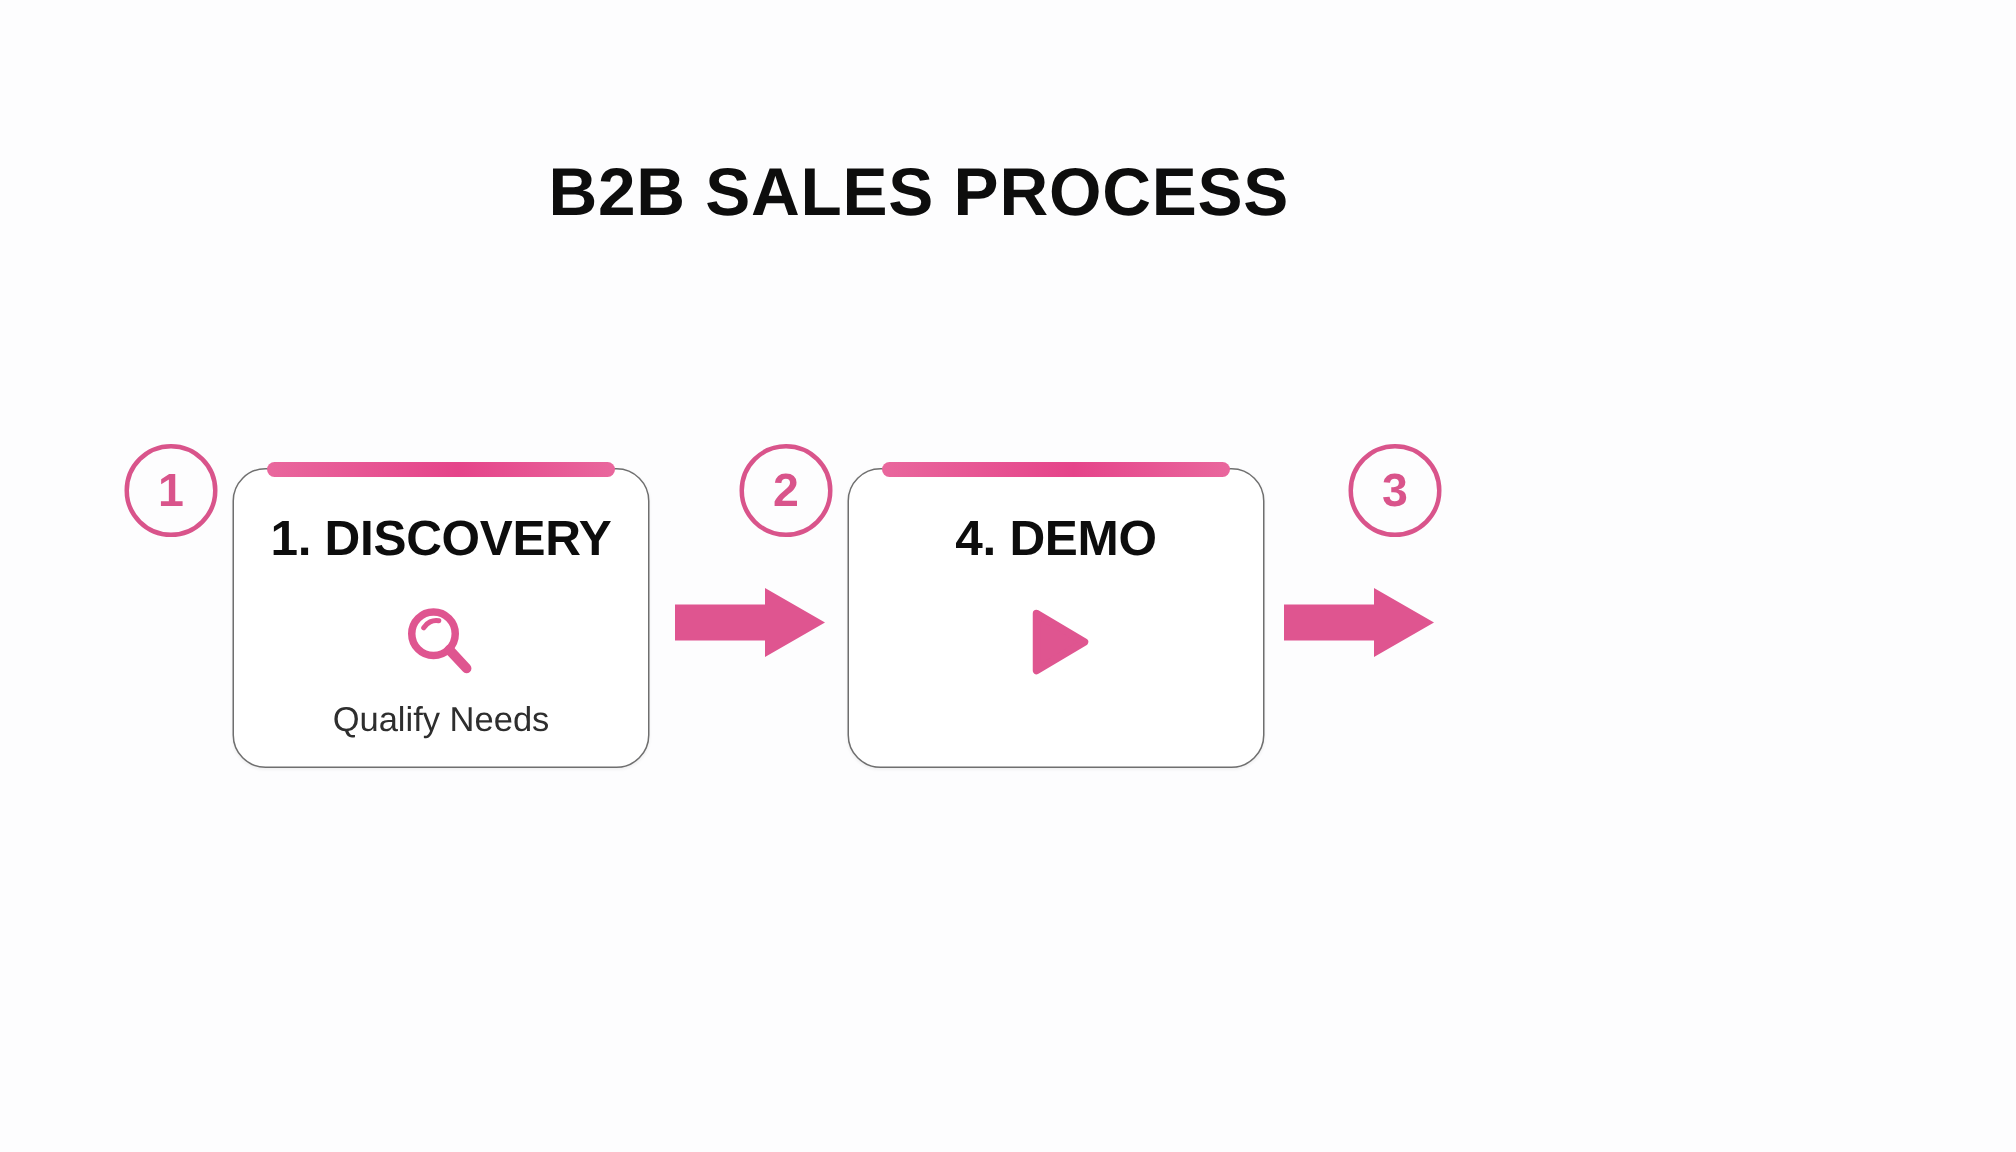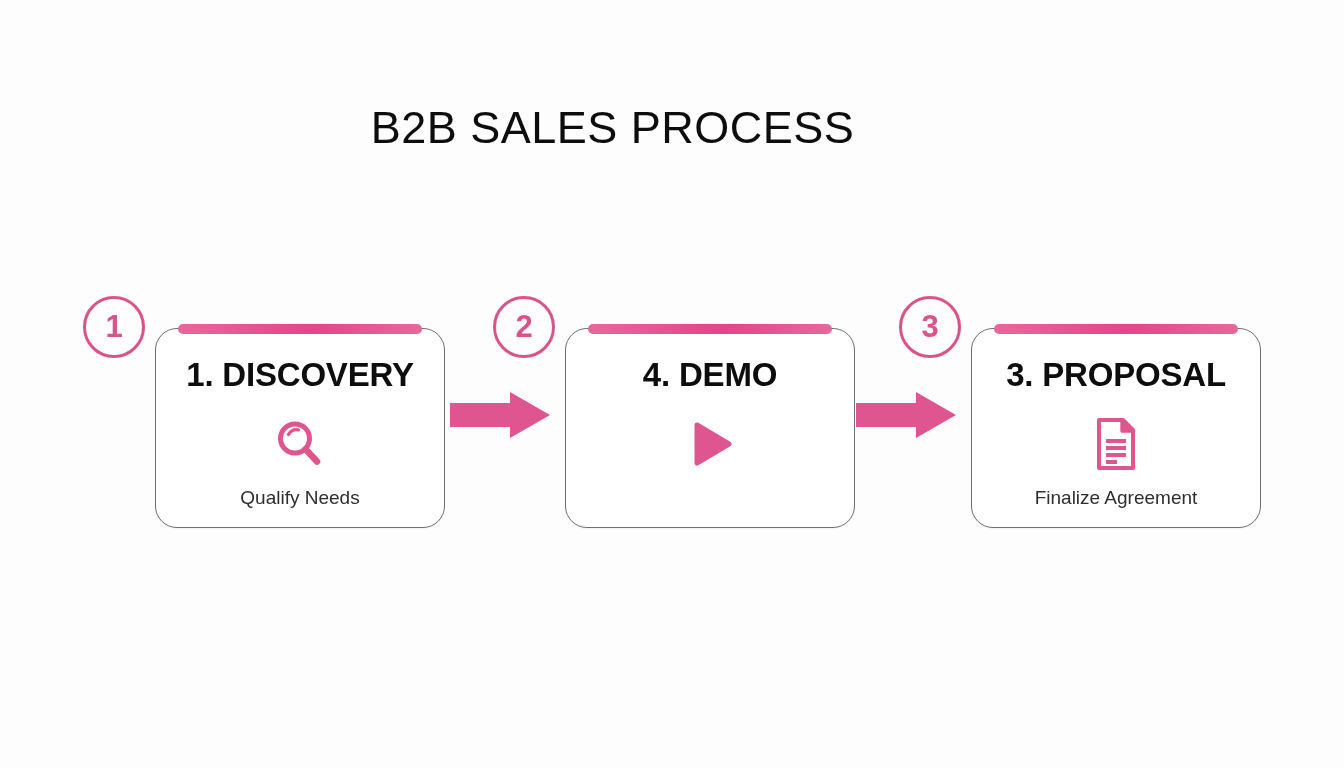--- a/index.html
+++ b/index.html
@@ -23,42 +23,41 @@
   }
 
   
   .slide-title {
     position: absolute;
     top: 103px;
     left: 0;
     width: 1225px;
     text-align: center;
     font-size: 45px;
-    font-weight: normal;
+    font-weight: bold;
     letter-spacing: 0.5px;
     color: #0d0d0d;
     line-height: 1.1;
     white-space: nowrap;
   }
 
   
   .flow-row {
     position: absolute;
     top: 296px;
     left: 0;
     width: 1344px;
     height: 230px;
   }
 
   .step {
     position: absolute;
-    top: 32px;
+    top: 16px;
     width: 278px;
     height: 200px;
-    padding-left: 12px;
   }
   .step-1 { left: 155px; }
   .step-2 { left: 565px; }
   .step-3 { left: 971px; }
 
   .card {
     position: absolute;
     inset: 0;
     background: #ffffff;
     border: 1.4px solid #6f6f6f;
@@ -100,21 +99,21 @@
     align-items: center;
     justify-content: center;
   }
 
   .card-caption {
     position: absolute;
     bottom: 18px;
     left: 0;
     width: 100%;
     text-align: center;
-    font-size: 19px;
+    font-size: 23px;
     color: #2e2e2e;
     white-space: nowrap;
   }
 
   
   .badge {
     position: absolute;
     top: 0px;
     width: 62px;
     height: 62px;
@@ -191,37 +190,20 @@
         </div>
       </div>
     </div>
 
     <div class="arrow arrow-2">
       <svg width="100" height="46" viewBox="0 0 100 46" aria-hidden="true">
         <path d="M0 11 L60 11 L60 0 L100 23 L60 46 L60 35 L0 35 Z" class="pink"></path>
       </svg>
     </div>
 
-    <div class="step step-3">
-      <div class="card">
-        <div class="accent-bar"></div>
-        <div class="card-title">3. PROPOSAL</div>
-        <div class="card-icon">
-          <svg width="60" height="60" viewBox="0 0 60 60" aria-hidden="true">
-            <path d="M13 6 H37 L47 16 V54 H13 Z" fill="none" stroke="#df5590" stroke-width="4" stroke-linejoin="round"></path>
-            <path d="M36 6 L36 17 L47 17" fill="#df5590" stroke="#df5590" stroke-width="3.4" stroke-linejoin="round"></path>
-            <line x1="20" y1="27" x2="40" y2="27" stroke="#df5590" stroke-width="4"></line>
-            <line x1="20" y1="34" x2="40" y2="34" stroke="#df5590" stroke-width="4"></line>
-            <line x1="20" y1="41" x2="40" y2="41" stroke="#df5590" stroke-width="4"></line>
-            <line x1="20" y1="48" x2="31" y2="48" stroke="#df5590" stroke-width="4"></line>
-          </svg>
-        </div>
-        <div class="card-caption">Finalize Agreement</div>
-      </div>
-    </div>
 
     <div class="badge badge-1">
       <span class="badge-num">1</span>
     </div>
     <div class="badge badge-2">
       <span class="badge-num">2</span>
     </div>
     <div class="badge badge-3">
       <span class="badge-num">3</span>
     </div>

